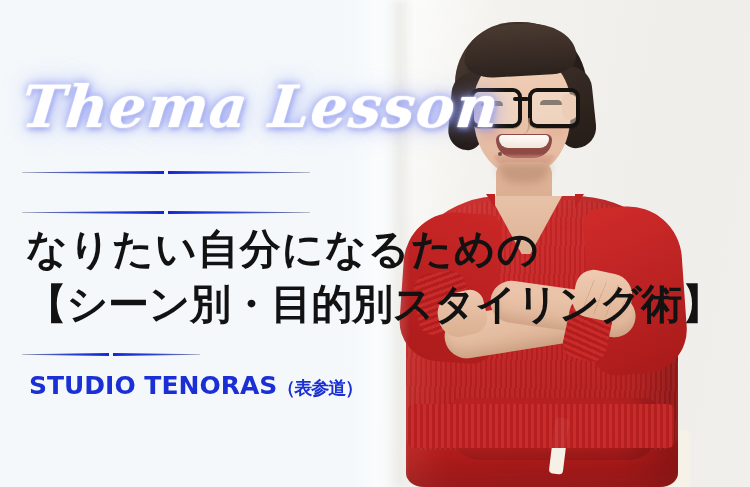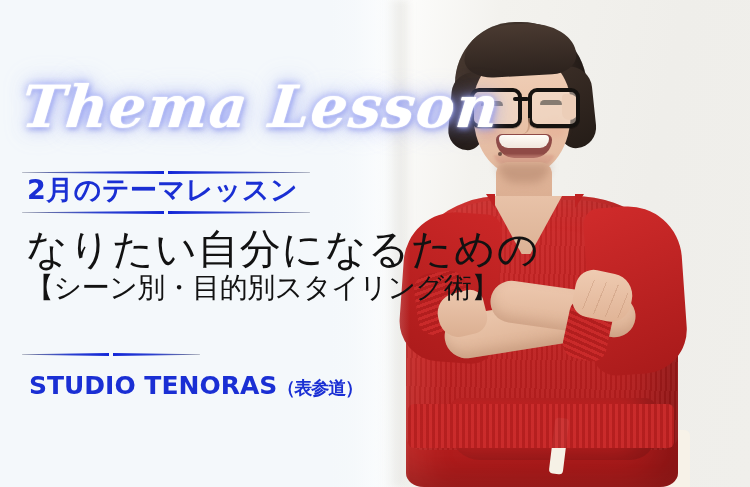--- a/index.html
+++ b/index.html
@@ -277,25 +277,25 @@
   .subtitle{
     position:absolute;left:27px;top:176px;
     font-family:"DejaVu Sans","Liberation Sans",sans-serif;
     font-weight:700;font-size:27px;line-height:1;
     color:#1a2fd4;white-space:nowrap;letter-spacing:.5px;
   }
 
   .headline{
     position:absolute;left:26px;top:228px;
     font-family:"DejaVu Sans","Liberation Sans",sans-serif;
-    font-weight:400;color:#121212;
+    font-weight:700;color:#121212;
     line-height:1.06;white-space:nowrap;
   }
   .headline .l1{display:block;font-size:41px;letter-spacing:1px;}
-  .headline .l2{display:block;font-size:28px;letter-spacing:-0.5px;margin-top:2px;}
+  .headline .l2{display:block;font-size:41px;letter-spacing:-0.5px;margin-top:12px;}
 
   .info{
     position:absolute;left:29px;top:370px;
     font-family:"DejaVu Sans","Liberation Sans",sans-serif;
     color:#1a2fd4;white-space:nowrap;
   }
   .info .row{display:block;}
   .info .r1{font-weight:700;font-size:25px;line-height:1.22;letter-spacing:.3px;}
   .info .r2{font-weight:700;font-size:25px;line-height:1.26;letter-spacing:0px;}
   .info .r2 .paren{font-size:18px;font-weight:700;letter-spacing:-1px;}
@@ -372,21 +372,20 @@
   </div>
 
   <div class="script-logo">Thema Lesson</div>
 
   <div class="rule" id="rule-top">
     <div class="half a"></div>
     <div class="gap"></div>
     <div class="half b"></div>
   </div>
 
-  <div class="subtitle">2月のテーマレッスン</div>
 
   <div class="rule" id="rule-bottom">
     <div class="half a"></div>
     <div class="gap"></div>
     <div class="half b"></div>
   </div>
 
   <div class="headline">
     <span class="l1">なりたい自分になるための</span>
     <span class="l2">【シーン別・目的別スタイリング術】</span>

